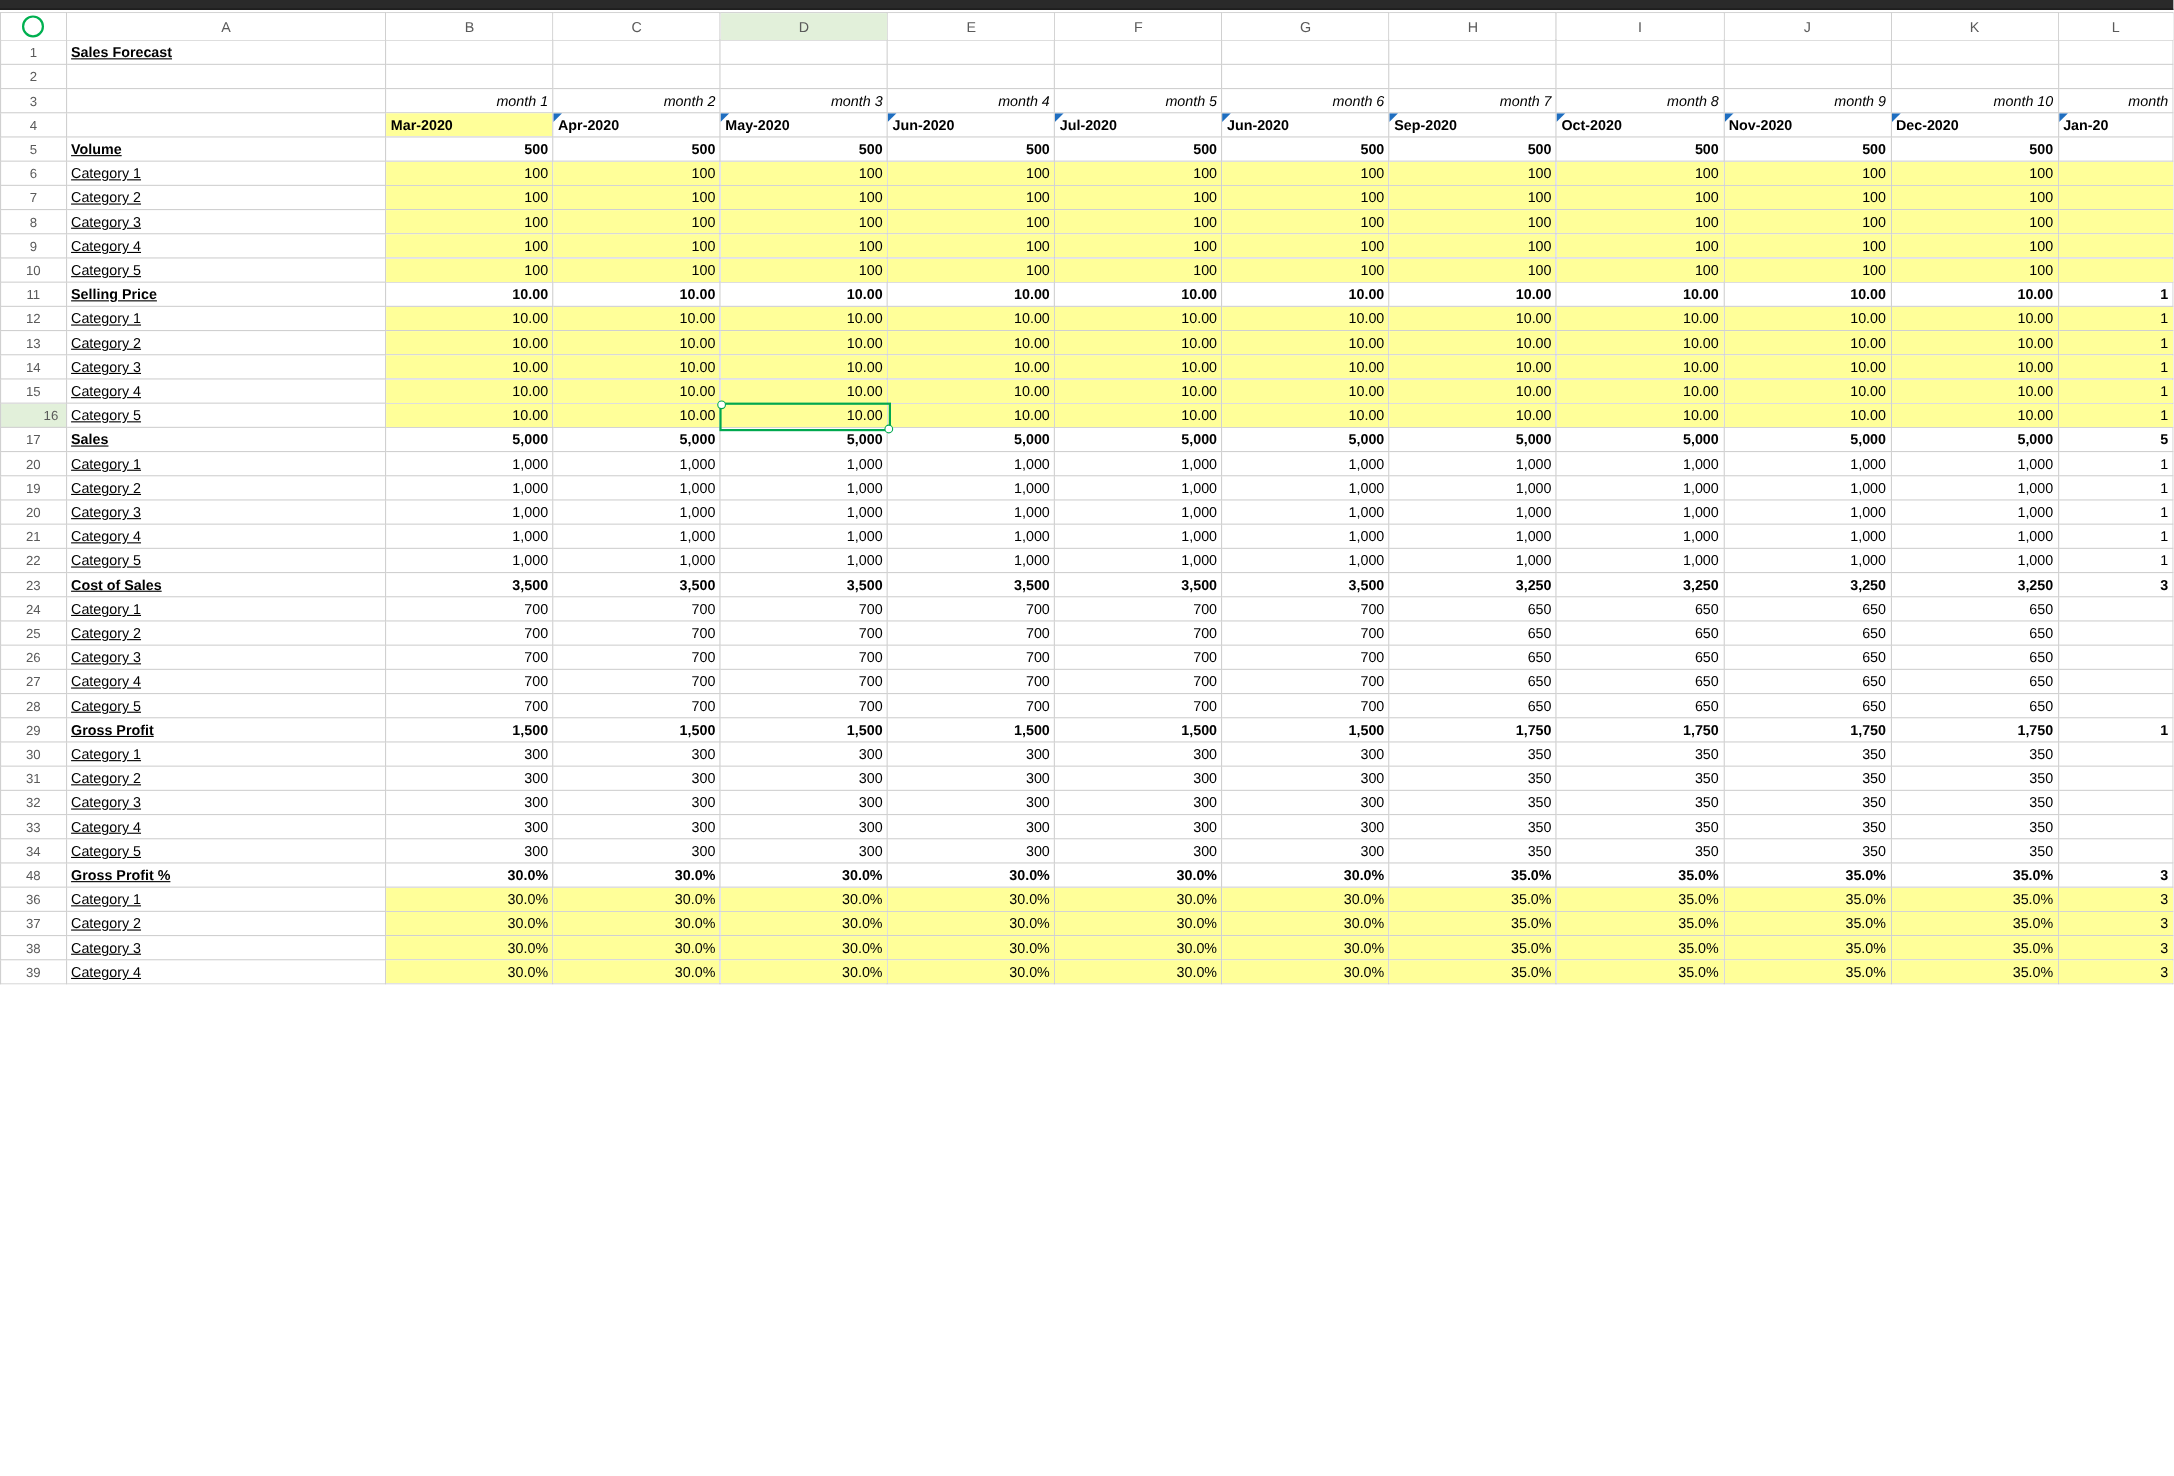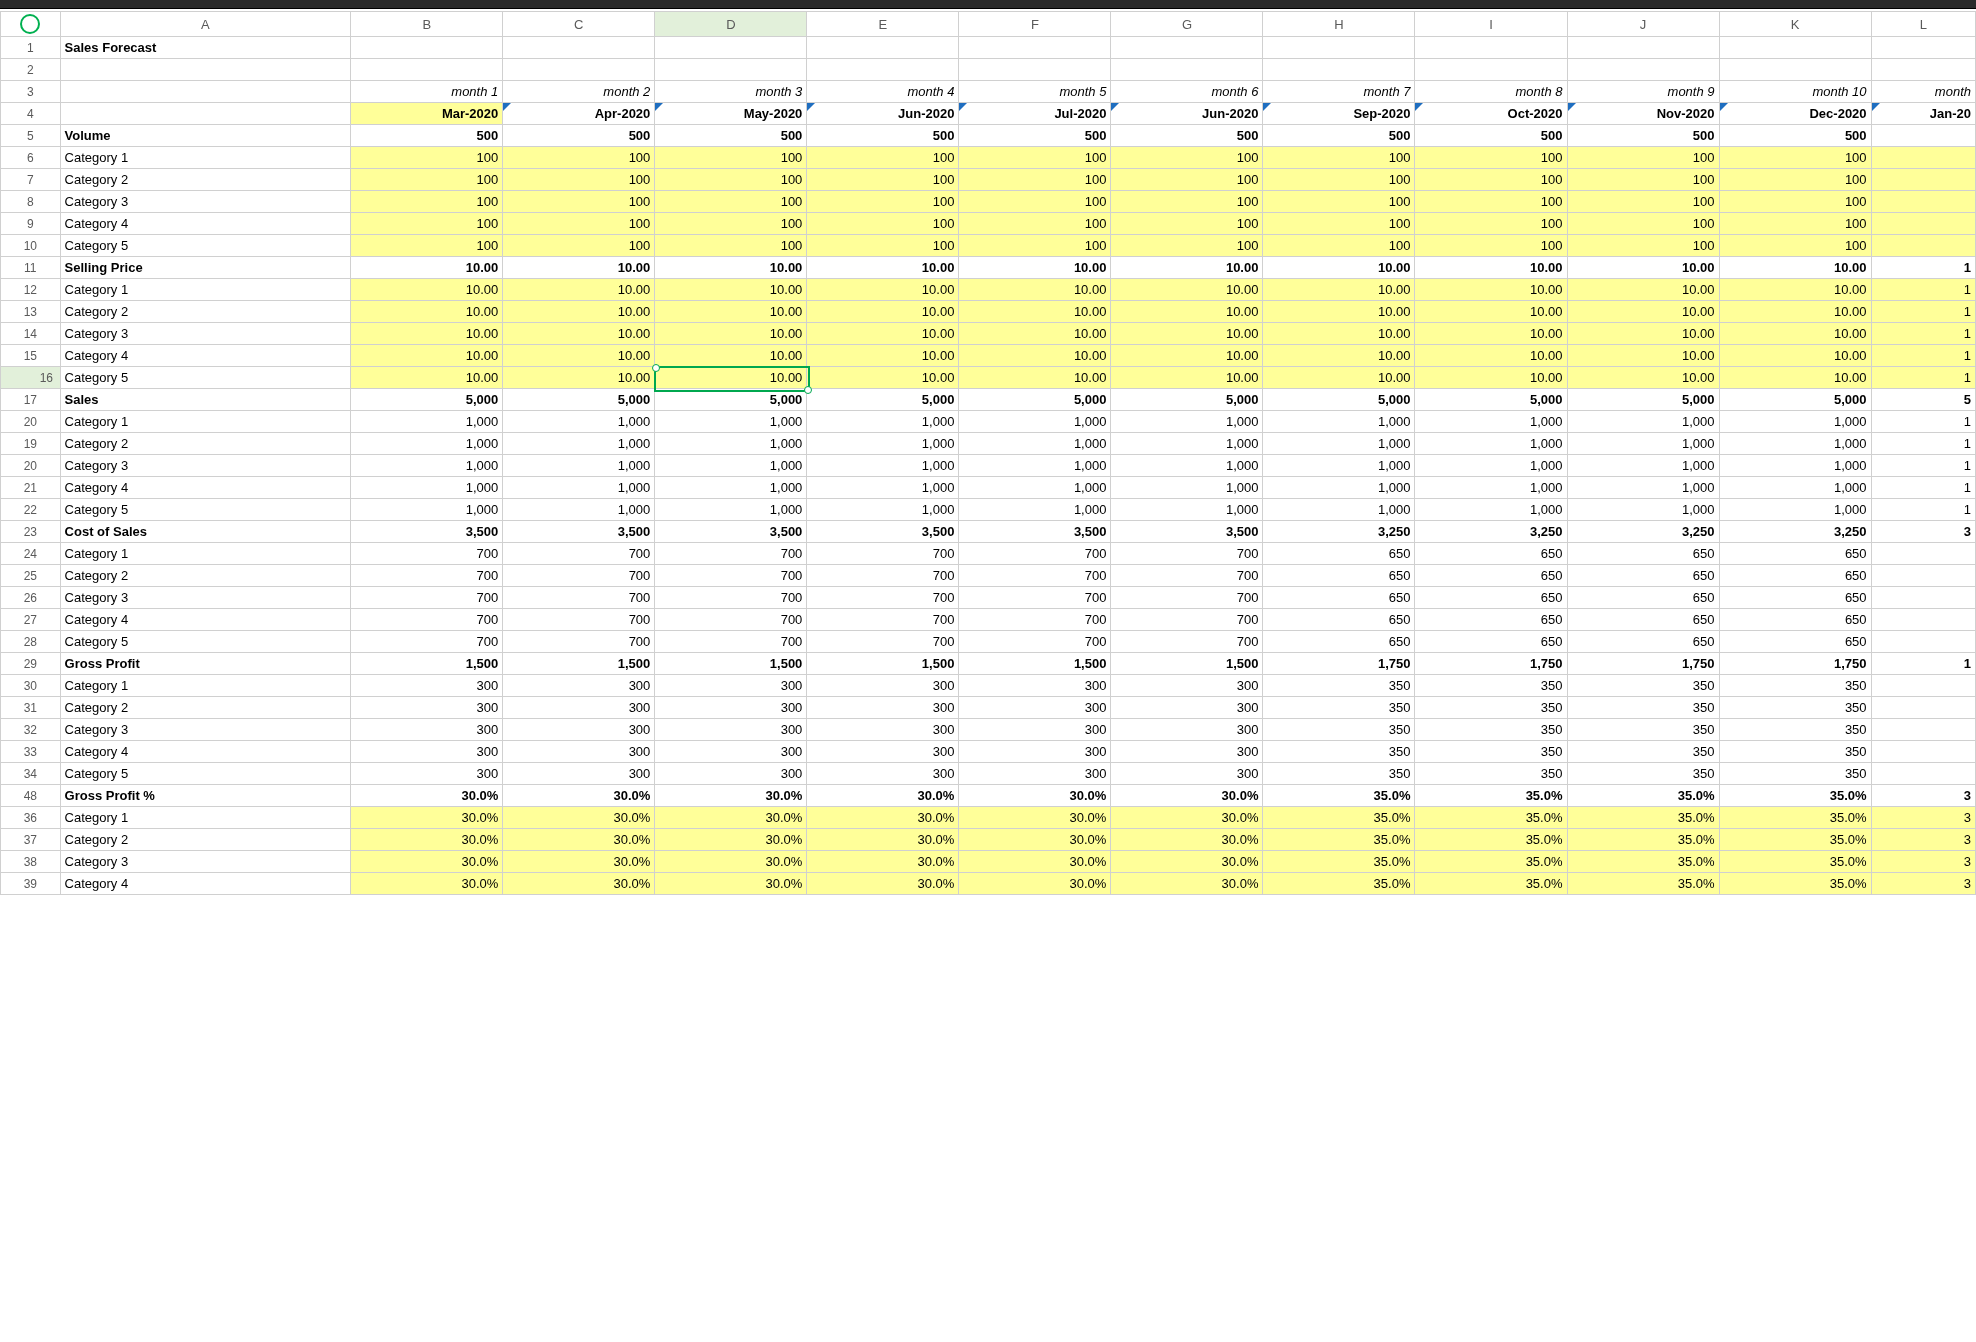--- a/index.html
+++ b/index.html
@@ -24,24 +24,24 @@
   th.corner{width:40px;background:#fff;border-top:none;border-left:none;}
   th.corner .ring{width:16px;height:16px;border:2px solid var(--accent);border-radius:50%;margin:2px auto;}
   
   tr.colhdr th{background:var(--col-header-bg);text-align:center;font-weight:normal;color:#5a5a5a;font-size:13px;position:relative;}
   tr.colhdr th.sel{background:var(--selected-col);}
   
   th.rowhdr{width:40px;text-align:center;font-weight:normal;color:#5a5a5a;background:#fff;font-size:12px;}
   th.rowhdr.sel{background:var(--selected-row);padding-left:36px;}
   
   td{position:relative;text-align:right;font-size:13px;}
-  td.lbl{text-align:left;padding-left:6px;}
+  td.lbl{text-align:left;padding-left:6px;text-decoration:underline;}
   td.bold{font-weight:bold;}
   td.italic{font-style:italic;}
-  td.center{text-align:right;margin-left:44px;}
+  td.center{text-align:left;margin-left:44px;}
   td.yellow{background:var(--yellow);}
   td.dotted-tb{border-top:var(--dotted);border-bottom:var(--dotted);}
   td.dotted-b{border-bottom:var(--dotted);}
   .tri{position:absolute;top:0;left:0;width:0;height:0;border-top:8px solid var(--blue-tri);border-right:8px solid transparent;}
   
   .sel-box{position:absolute;border:2px solid #00a84f;pointer-events:none;z-index:5;}
   .sel-box .h{position:absolute;width:6px;height:6px;background:#fff;border:1.5px solid #00a84f;border-radius:50%;}
   .sel-box .h.tl{top:-4px;left:-4px;} .sel-box .h.br{bottom:-4px;right:-4px;}
   
   col.cA{width:195px;} col.cN{width:102px;} col.cL{width:70px;}

